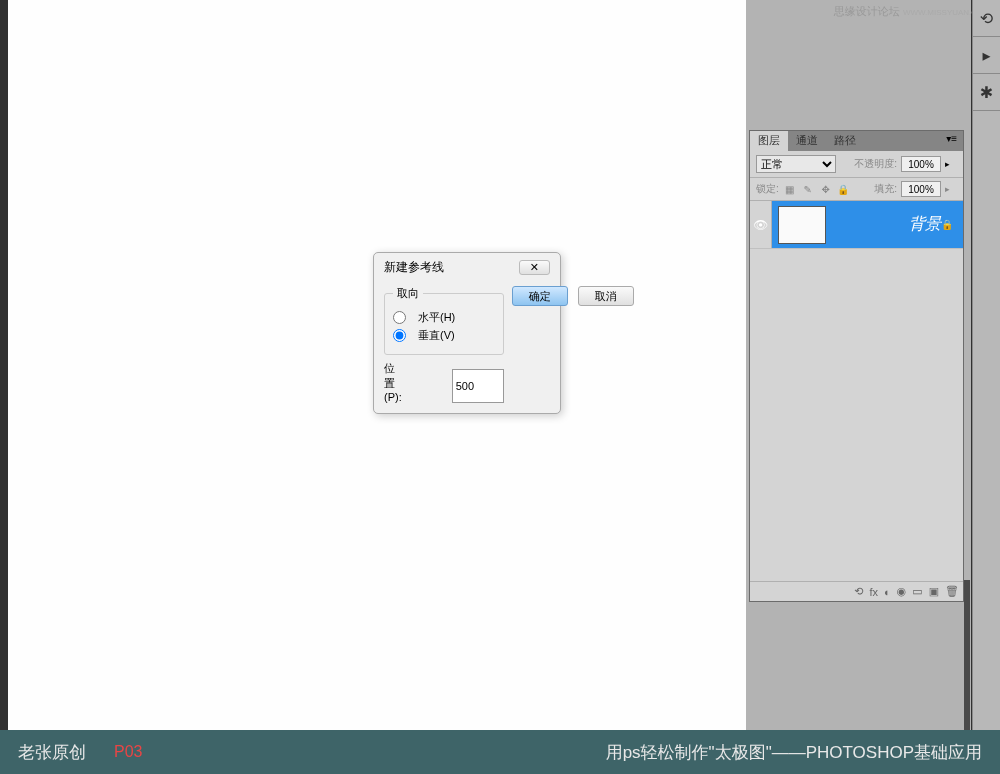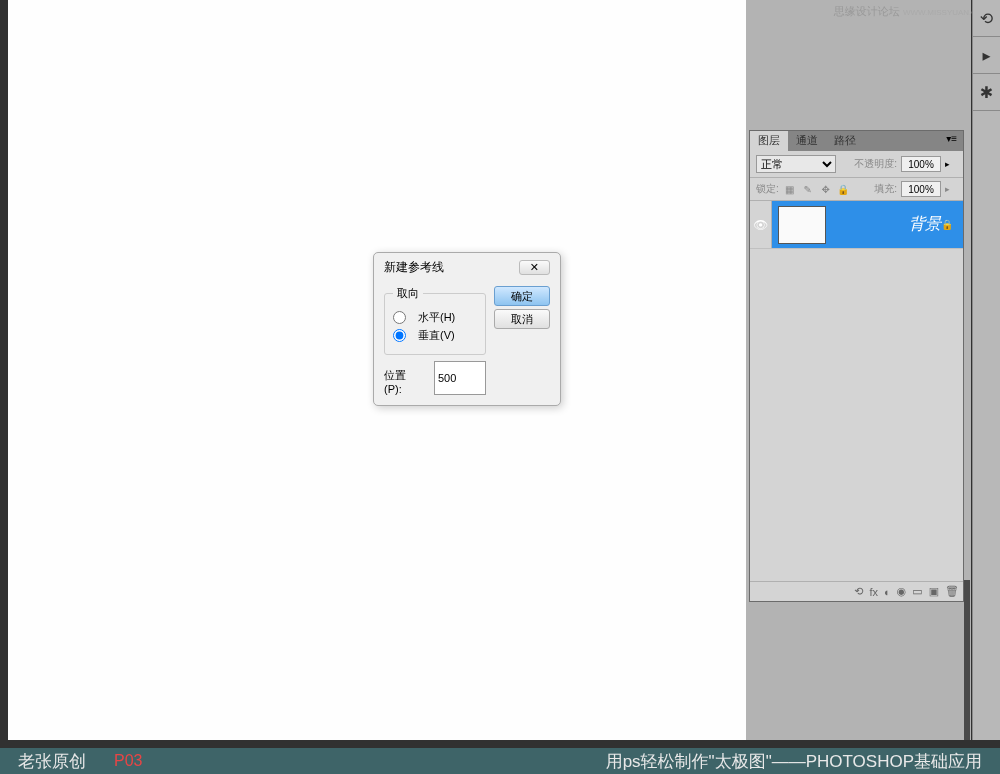--- a/index.html
+++ b/index.html
@@ -40,30 +40,30 @@
     .dialog { position: absolute; left: 373px; top: 252px; width: 188px; background: #f0f0f0; border: 1px solid #aaa; border-radius: 5px; box-shadow: 2px 2px 8px rgba(0,0,0,0.2); }
     .dialog-title { display: flex; align-items: center; padding: 6px 10px; font-size: 12px; }
     .dialog-close { margin-left: auto; border: 1px solid #bbb; border-radius: 3px; padding: 0 10px; font-size: 11px; background: linear-gradient(#fafafa, #e0e0e0); cursor: pointer; }
     .dialog-body { display: flex; padding: 4px 10px 10px; gap: 8px; }
     .dialog-left { flex: 1; }
     .fieldset { border: 1px solid #ccc; border-radius: 3px; padding: 6px 8px 8px; margin-bottom: 6px; }
     .fieldset-legend { font-size: 11px; padding: 0 4px; }
     .radio-row { display: flex; align-items: center; gap: 12px; font-size: 11px; margin: 3px 0; }
     .radio-row input { margin: 0; }
     .position-row { display: flex; align-items: flex-end; gap: 16px; font-size: 11px; }
-    .position-input { width: 52px; height: 18px; font-size: 11px; padding: 16px 3px; border: 1px solid #999; }
-    .dialog-buttons { display: flex; flex-direction: column; gap: 3px; }
+    .position-input { width: 52px; height: 18px; font-size: 11px; padding: 16px 3px; border: 1px solid #999; margin-left: 34px; }
+    .dialog-buttons { display: flex; gap: 10px; justify-content: flex-end; }
     .dialog-btn { width: 56px; height: 20px; font-size: 11px; border: 1px solid #6a9fd0; border-radius: 3px; cursor: pointer; }
     .dialog-btn.primary { background: linear-gradient(#d0e8ff, #8ec4f0); }
     .dialog-btn.secondary { background: linear-gradient(#fafafa, #e0e0e0); border-color: #aaa; }
     
     .watermark { position: absolute; right: 10px; top: 4px; font-size: 11px; color: #999; }
     .watermark-sub { font-size: 8px; color: #aaa; }
     
-    .bottom-bar { position: absolute; left: 0; bottom: 0; width: 1000px; height: 26px; background: #3e6468; display: flex; align-items: center; padding: 12px 18px; }
+    .bottom-bar { position: absolute; left: 0; bottom: 0; width: 1000px; height: 44px; background: #3e6468; display: flex; align-items: center; padding: 12px 18px; }
     .author { color: #e8e8e8; font-size: 17px; }
     .page-num { color: #e84545; font-size: 16px; margin-left: 28px; }
     .tutorial-title { color: #e8e8e8; font-size: 17px; margin-left: auto; }
     
     .right-gray { position: absolute; left: 746px; top: 0; width: 225px; height: 740px; background: #b3b3b3; }
     .dark-strip { position: absolute; left: 964px; top: 580px; width: 6px; height: 160px; background: #4a4a4a; }
   </style>
 </head>
 <body>
 

